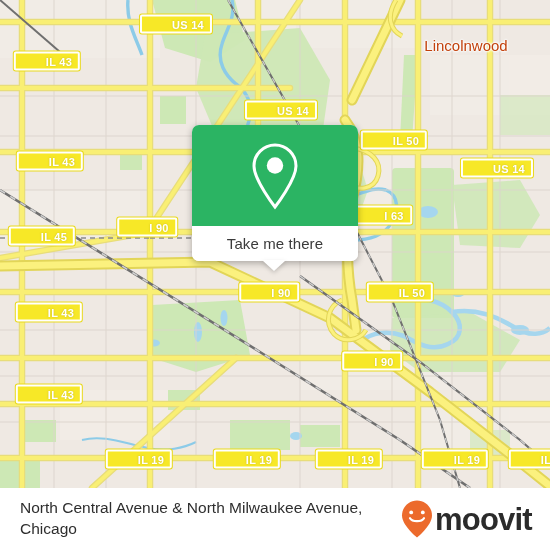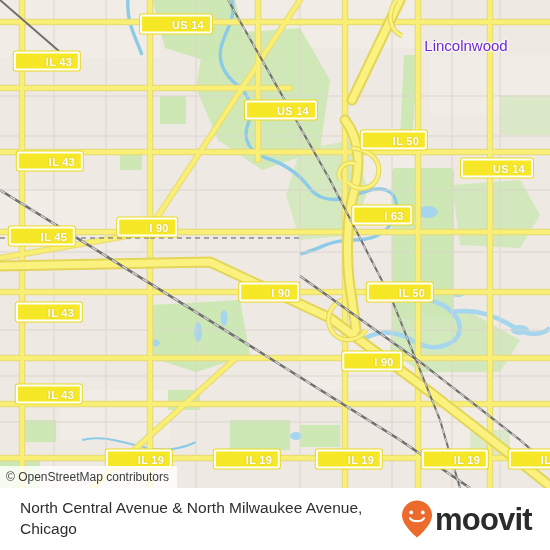--- a/index.html
+++ b/index.html
@@ -39,21 +39,21 @@
     box-shadow: 0 0 0 1px #e9d91a;
     text-align: center;
     transform: translate(-50%, -50%);
   }
   .shield span { display:block; margin-top:1px;margin-left:24px; }
 
   .city-label {
     position: absolute;
     transform: translate(-50%, -50%);
     font-size: 15px;
-    color: #6d28d9;
+    color: #c2410c;
     white-space: nowrap;
     text-shadow: 1px 0 2px #fff, -1px 0 2px #fff, 0 1px 2px #fff, 0 -1px 2px #fff;
   }
 
   
   #callout {
     position: absolute;
     left: 192px; top: 125px;
     width: 166px; height: 136px;
     border-radius: 7px;
@@ -363,22 +363,33 @@
         </div>
         <div class="shield" style="left: 542px; top: 459px;">
           <span>IL 19</span>
         </div>
       </div>
 
     <div id="city-labels">
         <div class="city-label" style="left: 466px; top: 45px;">Lincolnwood</div>
       </div>
 
-
-    <div id="attribution">© OpenStreetMap contributors</div>
+    <div id="callout">
+      <div id="callout-green">
+        <svg width="56" height="70" viewBox="0 0 56 70">
+          <path d="M28 4 C16.4 4 7 13.4 7 25 C7 39 28 66 28 66 C28 66 49 39 49 25 C49 13.4 39.6 4 28 4 Z" fill="none" stroke="#ffffff" stroke-width="3"></path>
+          <circle cx="28" cy="24.5" r="8.2" fill="#ffffff"></circle>
+        </svg>
+      </div>
+      <div id="callout-white">
+        <span id="callout-label">Take me there</span>
+      </div>
+      <div id="callout-tail"></div>
+    </div>
+
   </div>
 
   <div id="footer">
     <div id="footer-title">North Central Avenue &amp; North Milwaukee Avenue, Chicago</div>
     <div id="footer-logo">
       <svg width="34" height="40" viewBox="0 0 34 40">
         <path d="M17 1.5 C8.7 1.5 2 8.2 2 16.5 C2 26.5 17 38.5 17 38.5 C17 38.5 32 26.5 32 16.5 C32 8.2 25.3 1.5 17 1.5 Z" fill="#ec6a2c"></path>
         <circle cx="11.2" cy="13.4" r="1.9" fill="#ffffff"></circle>
         <circle cx="22.8" cy="13.4" r="1.9" fill="#ffffff"></circle>
         <path d="M10 19.2 C12.4 23.2 21.6 23.2 24 19.2" fill="none" stroke="#ffffff" stroke-width="2.2" stroke-linecap="round"></path>

